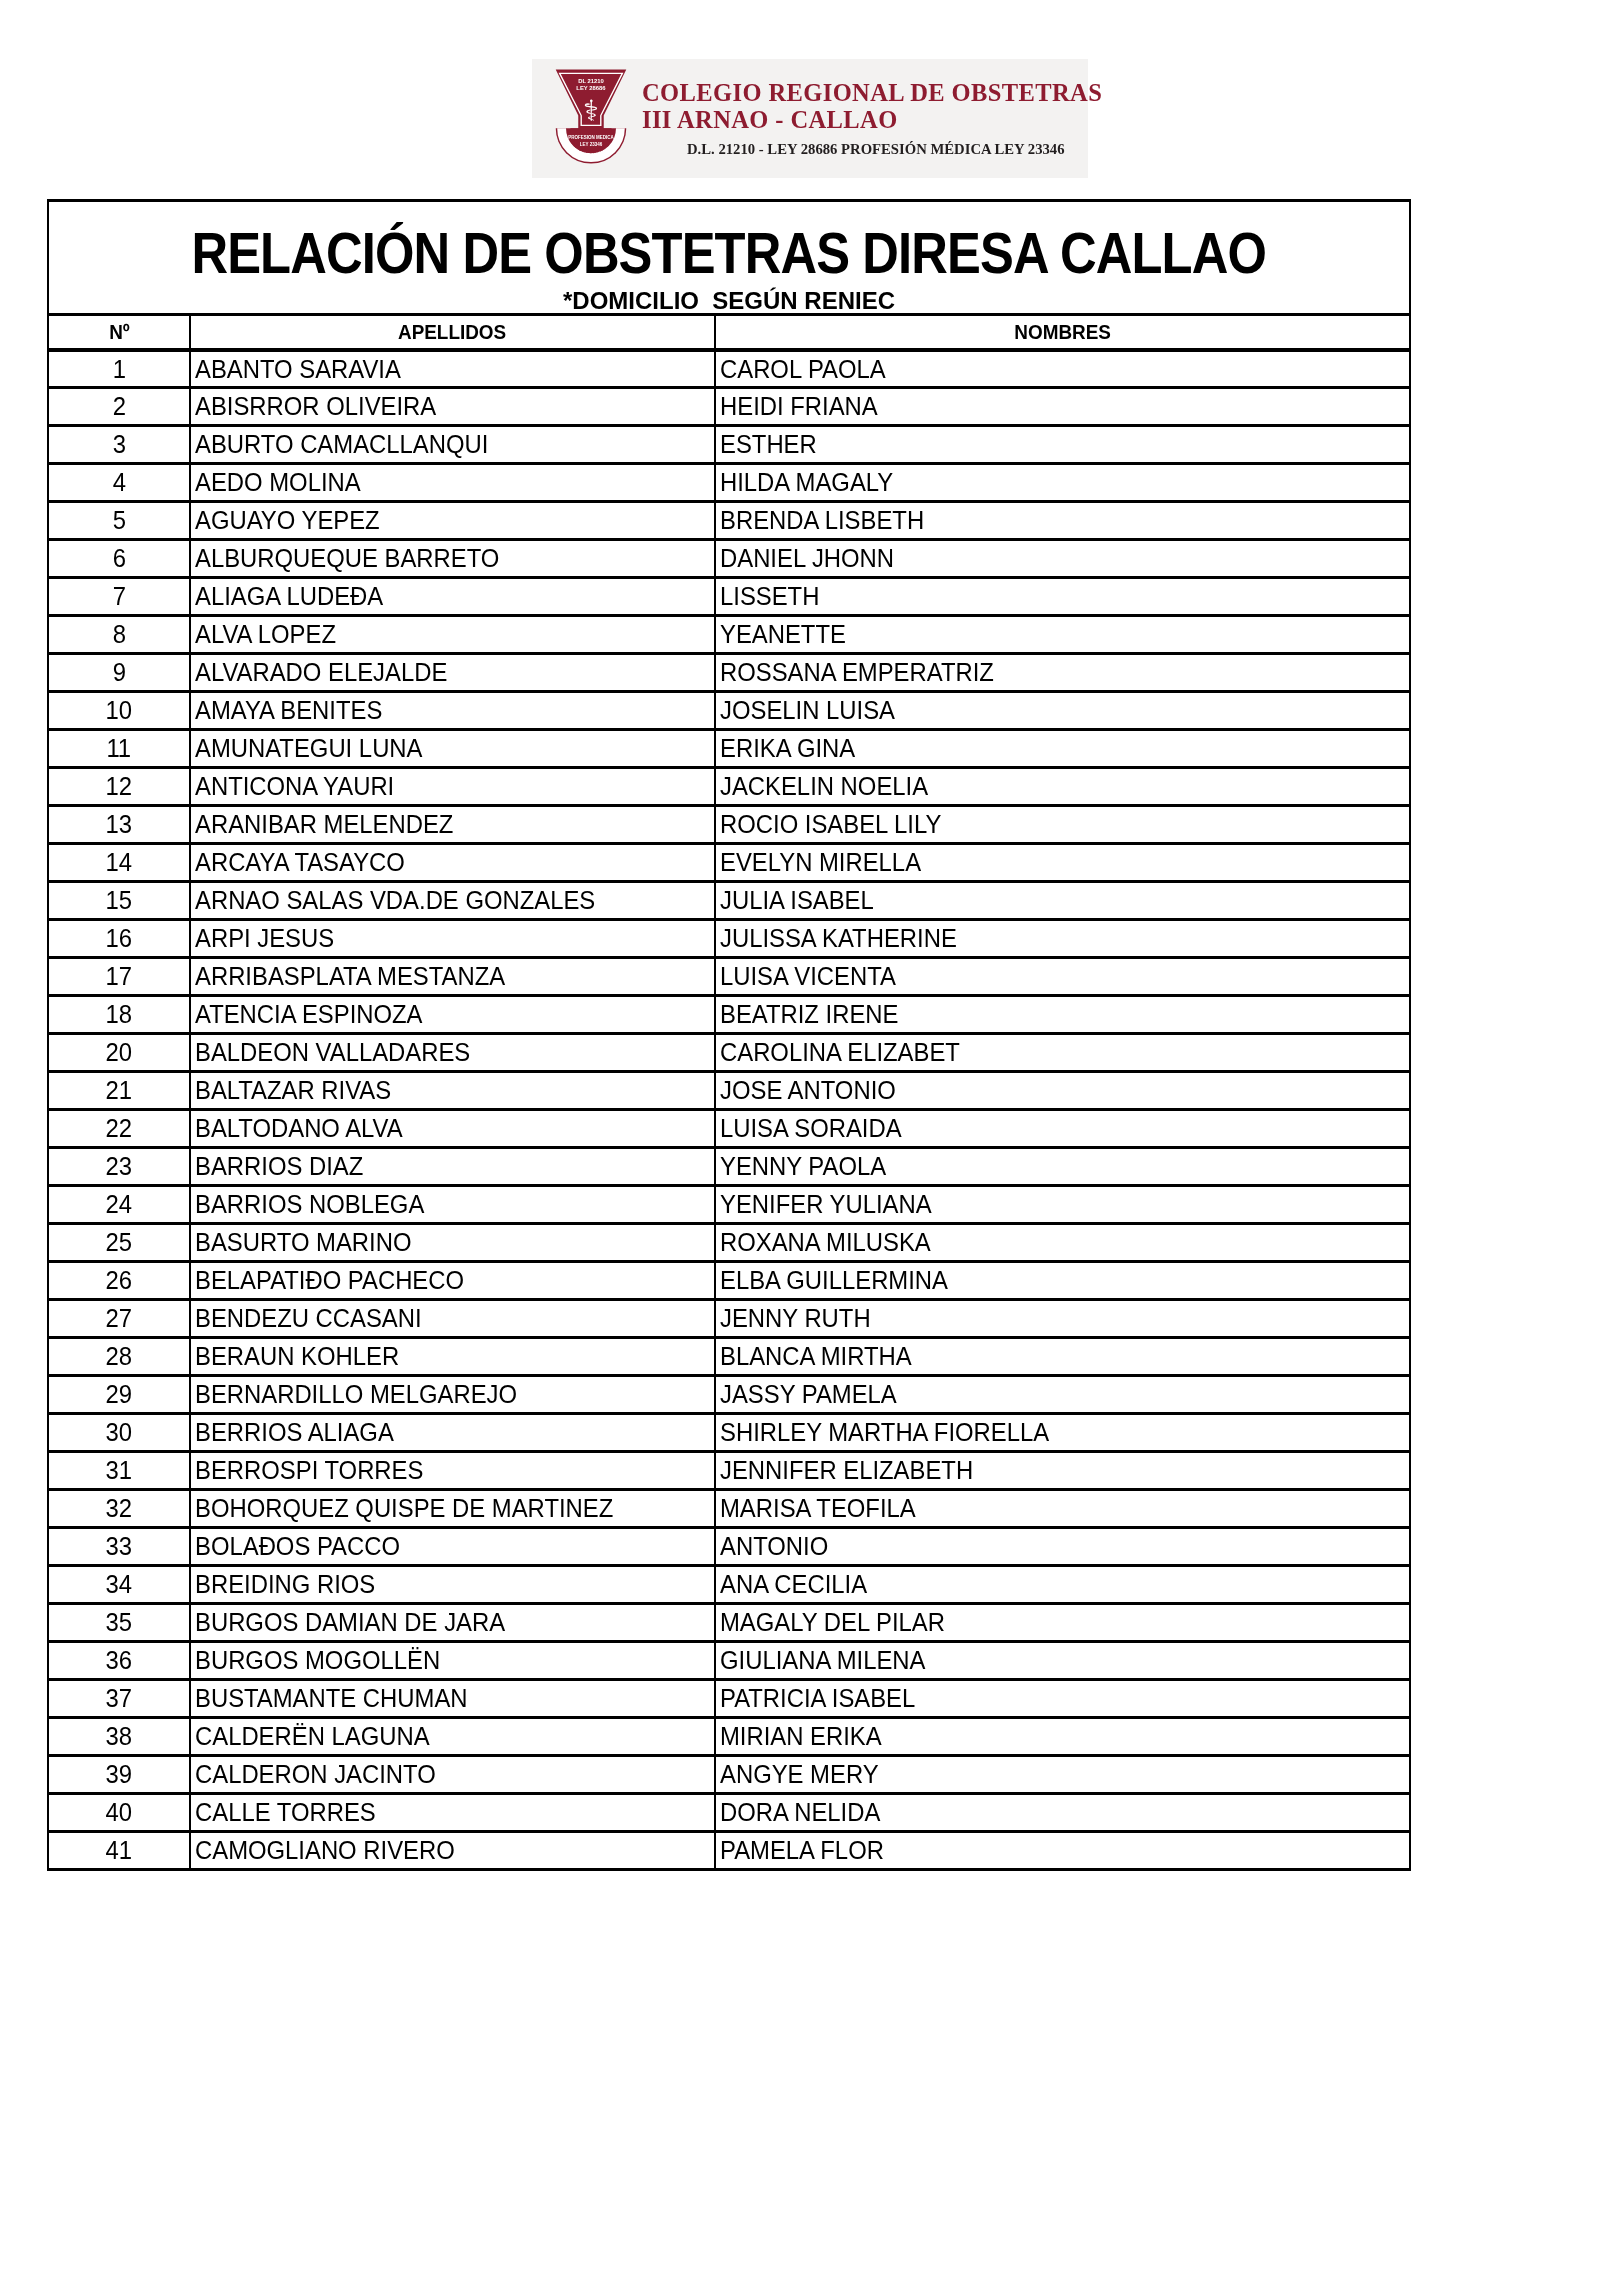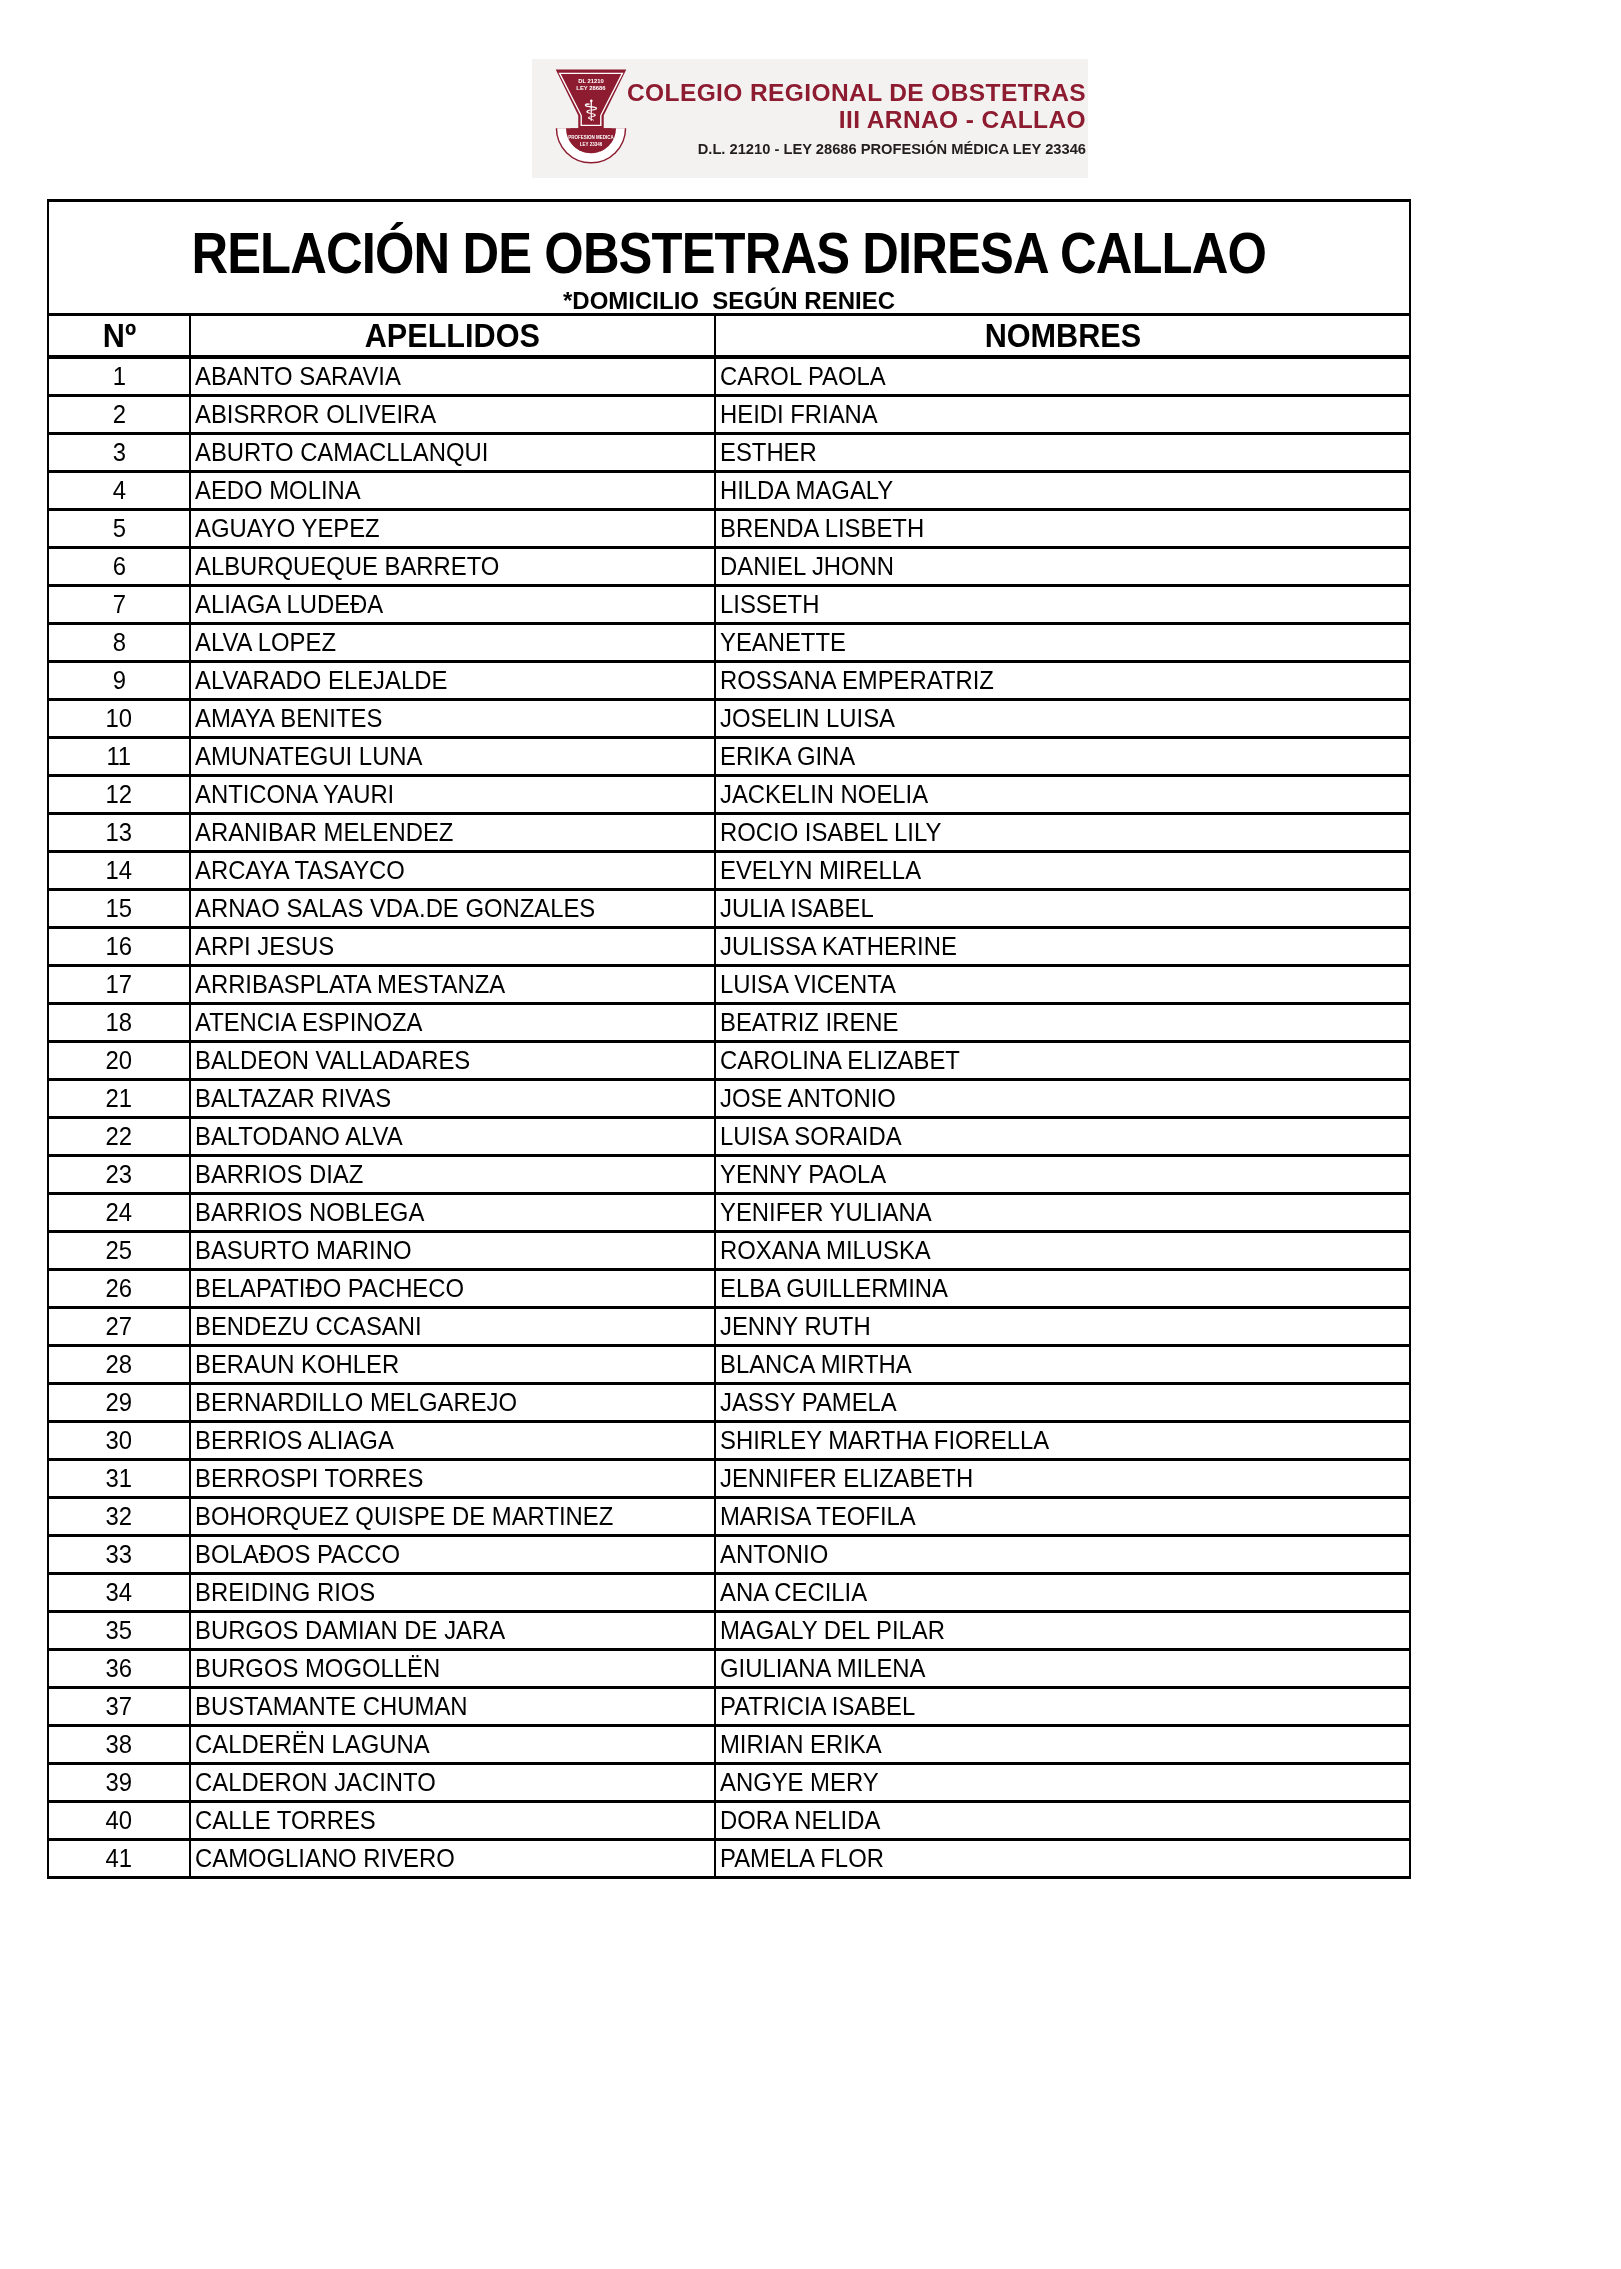--- a/index.html
+++ b/index.html
@@ -13,22 +13,23 @@
 
   
   .logo-panel {
     position:absolute; left:532px; top:59px;
     width:556px; height:119px;
     background:#f3f2f1;
   }
   .shield-wrap { position:absolute; left:9.8px; top:4.9px; width:100px; height:110px; }
   .logo-textblock {
     position:absolute; left:110px; right:2px; top:0; bottom:0;
-    display:flex; flex-direction:column; align-items:flex-end; justify-content:center;
+    display:flex; flex-direction:column; align-items:flex-start; justify-content:center;
     text-align:center;
+    font-family:Liberation Serif, serif;
   }
   .org-line { color:#8e1c30; font-weight:bold; font-size:24.5px; line-height:27.4px; letter-spacing:0.4px; white-space:nowrap; }
   .org-sub  { color:#221e1f; font-weight:bold; font-size:14.7px; line-height:17.6px; margin-top:6.9px; white-space:nowrap;margin-left:45px; }
 
   
   table.doc-table {
     position:absolute; left:47px; top:199px;
     width:1362px;
     border-collapse:collapse;
     table-layout:fixed;
@@ -47,21 +48,21 @@
     font-size:57px; font-weight:bold; line-height:61px;
     transform:scaleX(0.89); transform-origin:center;
     white-space:nowrap; letter-spacing:-1px;
   }
   .doc-subtitle {
     display:block;
     font-size:24px; font-weight:bold; line-height:25.5px;
     margin-top:3.9px;
     white-space:pre;
   }
-  tr.head-row th { height:35px; font-size:34px; font-weight:bold; text-align:center; border-bottom-width:4.9px; }
+  tr.head-row th { height:35px; font-size:21px; font-weight:bold; text-align:center; border-bottom-width:4.9px; }
   tr.data-row td { height:38px; font-size:26.5px; font-weight:normal; }
   td.c-num { text-align:center; }
   td.c-ape, td.c-nom { text-align:left; padding-left:3.9px; }
   .cnd { display:inline-block; transform:scaleX(0.9); transform-origin:center center; white-space:nowrap; }
   .cnd.l { transform-origin:left center; }
 </style>
 <title>RELACIÓN DE OBSTETRAS DIRESA CALLAO</title></head>
 <body>
 
 <div class="logo-panel">

